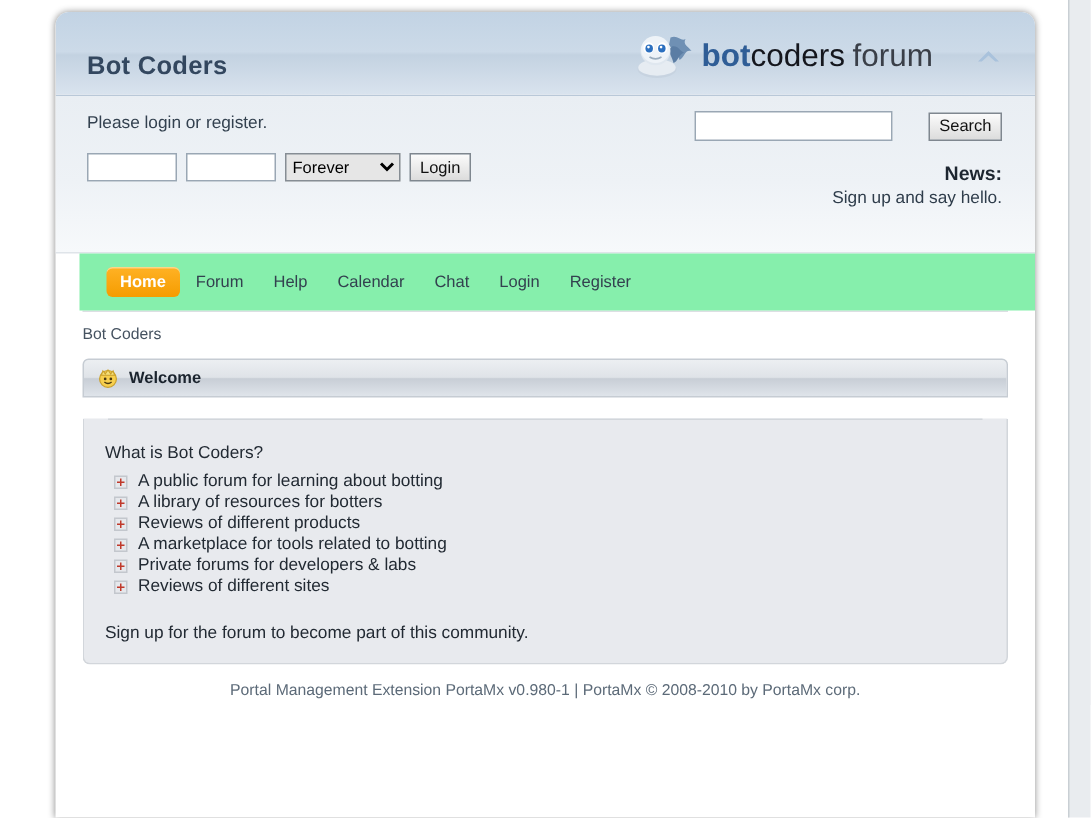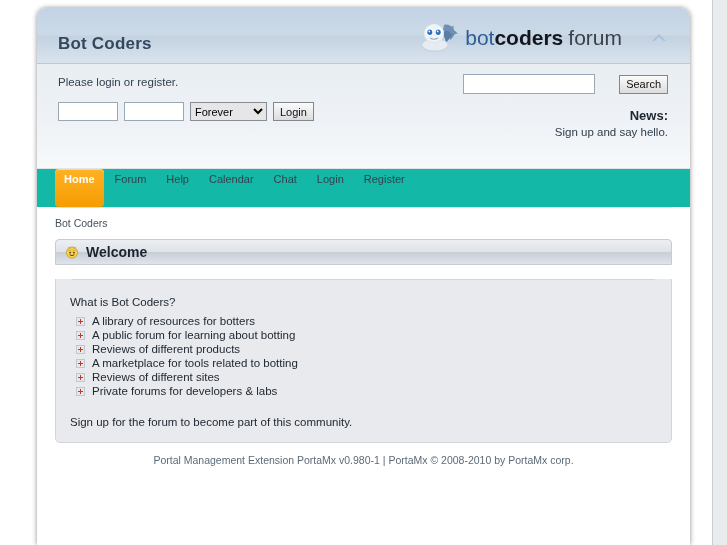--- a/index.html
+++ b/index.html
@@ -58,22 +58,22 @@
   .logo-wrap {
     position: absolute; right: 68px; top: 12px;
     height: 34px;
     display: flex; align-items: center; gap: 5px;
   }
   .logo-mark { width: 42px; height: 32px; display:block; }
   .logo-text {
     font-size: 21px; color: #11121a; white-space: nowrap;
     line-height: 1;
   }
-  .logo-text .bot { color: #2f5d96; font-weight: normal; }
-  .logo-text .coders { color: #14161d; font-weight: bold; }
+  .logo-text .bot { color: #2f5d96; font-weight: bold; }
+  .logo-text .coders { color: #14161d; font-weight: normal; }
   .logo-text .forum { color: #3a3f48; font-weight: normal; margin-left: 5px; }
   .collapse-btn {
     position: absolute; right: 20px; top: 20px;
     width: 22px; height: 18px;
     display: flex; align-items: center; justify-content: center;
     cursor: pointer;
   }
 
   
   .upper {
@@ -122,23 +122,24 @@
     font-size: 11px; padding: 0 4px;
     font-family: "Liberation Sans", sans-serif;
   }
   .news-label { margin-top: 14px; font-size: 13px; font-weight: bold; color: #1d2630; }
   .news-text  { margin-top: 3px; font-size: 11.5px; color: #2f3d4b; }
 
   
   .navbar {
     position: relative;
     height: 38px;
-    background: #14b8a6;
-    display: flex; 
+    background: #86efac;
+    display: flex; align-items: center;
     padding-left: 18px;
+    margin-left: 16px;
   }
   .nav-item {
     font-size: 11px; color: #2c3views; color: #33414f;
     padding: 4px 9px; margin-right: 2px;
     border-radius: 4px; cursor: pointer; white-space: nowrap;
   }
   .nav-item.active {
     background: linear-gradient(to bottom,#ffb225,#f59c00);
     color: #ffffff; font-weight: bold;
     box-shadow: inset 0 1px 0 rgba(255,255,255,.45);
@@ -157,21 +158,21 @@
   
   .panel-wrap { padding: 0 18px; }
   .panel-head {
     height: 26px;
     background: linear-gradient(to bottom,#eceff2 0%,#dfe3e8 48%,#c8ced6 52%,#dfe4ea 100%);
     border: 1px solid #c6ccd3;
     border-radius: 4px 4px 0 0;
     display: flex; align-items: center;
     padding-left: 9px; gap: 7px;
   }
-  .panel-title { font-size: 14px; font-weight: bold; color: #1b242e; }
+  .panel-title { font-size: 11px; font-weight: bold; color: #1b242e; }
 
   .panel-body {
     background: #e8eaee;
     border: 1px solid #d2d6db;
     border-top: none;
     border-radius: 0 0 5px 5px;
     padding: 0 0 14px 0;
   }
   .hero { text-align: center; padding: 26px 10px 8px; }
   .hero-title { font-size: 30px; color: #101010; letter-spacing: .2px; }
@@ -291,41 +292,41 @@
       <span class="panel-title">Welcome</span>
     </div>
 
     <div class="panel-body">
       <div class="hero-rule"></div>
 
       <div class="q">What is Bot Coders?</div>
       <ul class="feat" id="featlist">
           <li>
             <span class="bullet"></span>
+            <span>A public forum for learning about botting</span>
+          </li>
+          <li>
+            <span class="bullet"></span>
             <span>A library of resources for botters</span>
           </li>
           <li>
             <span class="bullet"></span>
-            <span>A public forum for learning about botting</span>
-          </li>
-          <li>
-            <span class="bullet"></span>
             <span>Reviews of different products</span>
           </li>
           <li>
             <span class="bullet"></span>
             <span>A marketplace for tools related to botting</span>
           </li>
           <li>
             <span class="bullet"></span>
+            <span>Private forums for developers &amp; labs</span>
+          </li>
+          <li>
+            <span class="bullet"></span>
             <span>Reviews of different sites</span>
-          </li>
-          <li>
-            <span class="bullet"></span>
-            <span>Private forums for developers &amp; labs</span>
           </li>
         </ul>
       <div class="signup">Sign up for the forum to become part of this community.</div>
     </div>
   </div>
 
   <div class="footer">
     <span>Portal Management Extension PortaMx v0.980-1 | PortaMx © 2008-2010 by PortaMx corp.</span>
   </div>
 </div>

